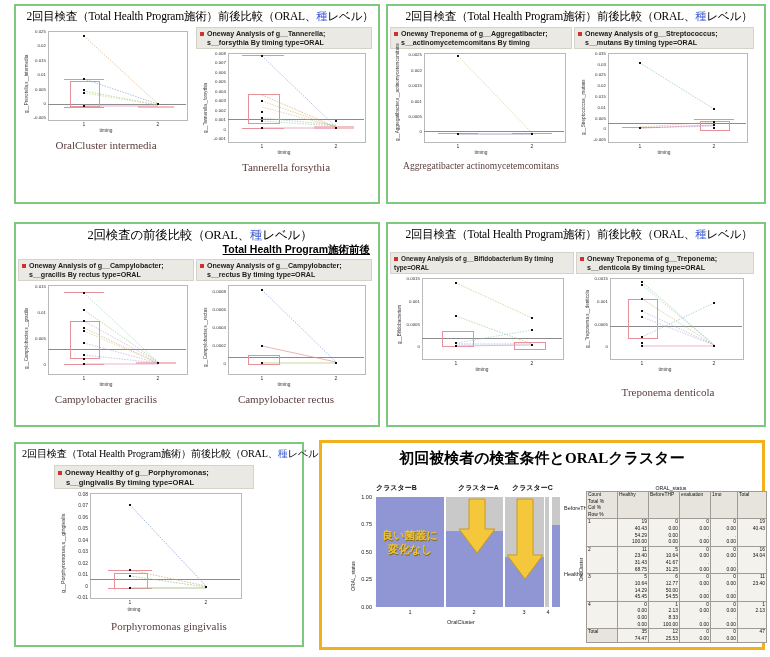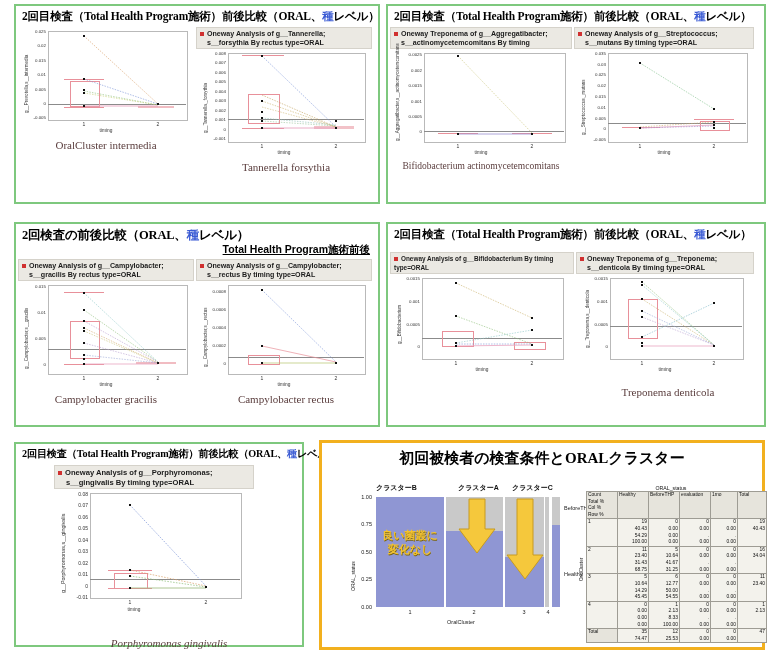--- a/index.html
+++ b/index.html
@@ -1,21 +1,21 @@
 <!DOCTYPE html>
 <html><head>
 <meta charset="utf-8">
 <style>
   html,body{margin:0;padding:0;background:#ffffff;}
   body{width:770px;height:657px;font-family:"Liberation Sans",sans-serif;position:relative;overflow:hidden;}
   .panel{position:absolute;box-sizing:border-box;background:#ffffff;}
   .panel.green{border:2px solid #7ec87e;}
   .panel.orange{border:3px solid #f2b01e;}
-  .ptitle{font-family:"Liberation Serif",serif;font-weight:bold;font-size:11.5px;color:#000;
-          padding:3px 0 0 6px;white-space:nowrap;letter-spacing:-0.2px;}
+  .ptitle{font-family:"Liberation Serif",serif;font-weight:normal;font-size:11.5px;color:#000;
+          padding:3px 0 0 6px;white-space:nowrap;letter-spacing:-0.2px;text-align:center;}
   .ptitle .blue{color:#3b5bd4;}
   .subtitle{font-family:"Liberation Sans",sans-serif;font-weight:bold;font-size:10.5px;
             text-align:right;padding-right:8px;text-decoration:underline;margin-top:-1px;}
   .charts{display:flex;}
   .chartcell{position:relative;}
   .jmp-head{background:#ebe9e3;border:1px solid #d5d2ca;font-size:7.1px;font-weight:bold;
             color:#1b1b1b;padding:2px 3px 3px 3px;line-height:1.28;box-sizing:border-box;}
   .jmp-head .sq{display:inline-block;width:4px;height:4px;background:#d03030;
                 vertical-align:middle;margin-right:3px;}
   .jmp-body{background:#ffffff;position:relative;box-sizing:border-box;}
@@ -97,21 +97,21 @@
         <div class="dot" style="left:139px;top:76px;"></div>
         <div class="xtick" style="left:56px;top:94px;width:20px;">1</div>
         <div class="xtick" style="left:130px;top:94px;width:20px;">2</div>
         <div class="xlab" style="left:0;top:101px;">timing</div>
       </div>
       <div class="caption">OralCluster intermedia</div>
     </div>
     <div class="chartcell" style="width:180px;">
       <div class="jmp-head" style="width:176px;height:22px;">
         <span class="sq"></span><span>Oneway Analysis of g__Tannerella;</span><br>
-        <span style="padding-left:7px;">s__forsythia By rectus type=ORAL</span>
+        <span style="padding-left:7px;">s__forsythia By timing type=ORAL</span>
       </div>
       <div class="jmp-body" style="width:176px;height:110px;">
         <div class="plotbg" style="left:32px;top:4px;width:136px;height:88px;"></div>
         <div class="ylab" style="left:7px;top:84px;">g__Tannerella,_forsythia</div>
         <div class="ytick" style="left:7px;top:2px;width:23px;">0.008</div>
         <div class="ytick" style="left:7px;top:11px;width:23px;">0.007</div>
         <div class="ytick" style="left:7px;top:21px;width:23px;">0.006</div>
         <div class="ytick" style="left:7px;top:30px;width:23px;">0.005</div>
         <div class="ytick" style="left:7px;top:40px;width:23px;">0.004</div>
         <div class="ytick" style="left:7px;top:49px;width:23px;">0.003</div>
@@ -176,21 +176,21 @@
           <line x1="68" y1="7" x2="142" y2="84" stroke="#c9c47a" stroke-width="0.6" stroke-dasharray="1.5,1.2"></line>
           <line x1="68" y1="85" x2="142" y2="85" stroke="#9a8fd0" stroke-width="0.8"></line>
         </svg>
         <div class="dot" style="left:67px;top:6px;"></div>
         <div class="dot" style="left:67px;top:84px;"></div>
         <div class="dot" style="left:141px;top:84px;"></div>
         <div class="xtick" style="left:58px;top:94px;width:20px;">1</div>
         <div class="xtick" style="left:132px;top:94px;width:20px;">2</div>
         <div class="xlab" style="left:0;top:101px;">timing</div>
       </div>
-      <div class="caption" style="font-size:9.5px;">Bifidobacterium actinomycetemcomitans</div>
+      <div class="caption" style="font-size:9.5px;">Aggregatibacter actinomycetemcomitans</div>
     </div>
     <div class="chartcell" style="width:186px;">
       <div class="jmp-head" style="width:180px;height:22px;">
         <span class="sq"></span><span>Oneway Analysis of g__Streptococcus;</span><br>
         <span style="padding-left:7px;">s__mutans By timing type=ORAL</span>
       </div>
       <div class="jmp-body" style="width:180px;height:110px;">
         <div class="plotbg" style="left:34px;top:4px;width:138px;height:88px;"></div>
         <div class="ylab" style="left:7px;top:86px;">g__Streptococcus,_mutans</div>
         <div class="ytick" style="left:7px;top:2px;width:25px;">0.035</div>
@@ -387,21 +387,21 @@
     </div>
   </div>
 </div>
 
 <div class="panel green" style="left:14px;top:442px;width:290px;height:205px;">
   <div class="ptitle" style="font-size:10.2px;">
     <span>2回目検査（Total Health Program施術）前後比較（ORAL、</span><span class="blue">種</span><span>レベル）</span>
   </div>
   <div class="chartcell" style="width:250px;margin-left:38px;margin-top:4px;">
     <div class="jmp-head" style="width:200px;height:24px;">
-      <span class="sq"></span><span style="font-size:7.6px;">Oneway Analysis of g__Porphyromonas;</span><br>
+      <span class="sq"></span><span style="font-size:7.6px;">Oneway Healthy of g__Porphyromonas;</span><br>
       <span style="padding-left:8px;font-size:7.6px;">s__gingivalis By timing type=ORAL</span>
     </div>
     <div class="jmp-body" style="width:200px;height:128px;">
       <div class="plotbg" style="left:36px;top:4px;width:150px;height:104px;"></div>
       <div class="ylab" style="left:6px;top:104px;font-size:5.4px;">g__Porphyromonas,s__gingivalis</div>
       <div class="ytick" style="left:10px;top:2px;width:24px;font-size:5px;">0.08</div>
       <div class="ytick" style="left:10px;top:13px;width:24px;font-size:5px;">0.07</div>
       <div class="ytick" style="left:10px;top:25px;width:24px;font-size:5px;">0.06</div>
       <div class="ytick" style="left:10px;top:36px;width:24px;font-size:5px;">0.05</div>
       <div class="ytick" style="left:10px;top:48px;width:24px;font-size:5px;">0.04</div>
@@ -422,21 +422,21 @@
       </svg>
       <div class="dot" style="left:75px;top:15px;"></div>
       <div class="dot" style="left:75px;top:80px;"></div>
       <div class="dot" style="left:75px;top:86px;"></div>
       <div class="dot" style="left:75px;top:98px;"></div>
       <div class="dot" style="left:151px;top:97px;"></div>
       <div class="xtick" style="left:66px;top:110px;width:20px;">1</div>
       <div class="xtick" style="left:142px;top:110px;width:20px;">2</div>
       <div class="xlab" style="left:-20px;top:118px;">timing</div>
     </div>
-    <div class="caption" style="margin-top:20px;margin-left:-20px;font-style:italic;">Porphyromonas gingivalis</div>
+    <div class="caption" style="margin-top:3px;margin-left:-20px;">Porphyromonas gingivalis</div>
   </div>
 </div>
 
 <div class="panel orange" style="left:319px;top:440px;width:446px;height:210px;">
   <div class="mtitle" style="margin-top:6px;">初回被検者の検査条件とORALクラスター</div>
 
   <div class="mosaic-wrap" style="left:24px;top:40px;width:250px;height:160px;">
     <div class="mrot" style="left:4px;top:108px;">ORAL_status</div>
     <div class="clab" style="left:30px;top:0px;">クラスターB</div>
     <div class="clab" style="left:112px;top:0px;">クラスターA</div>

